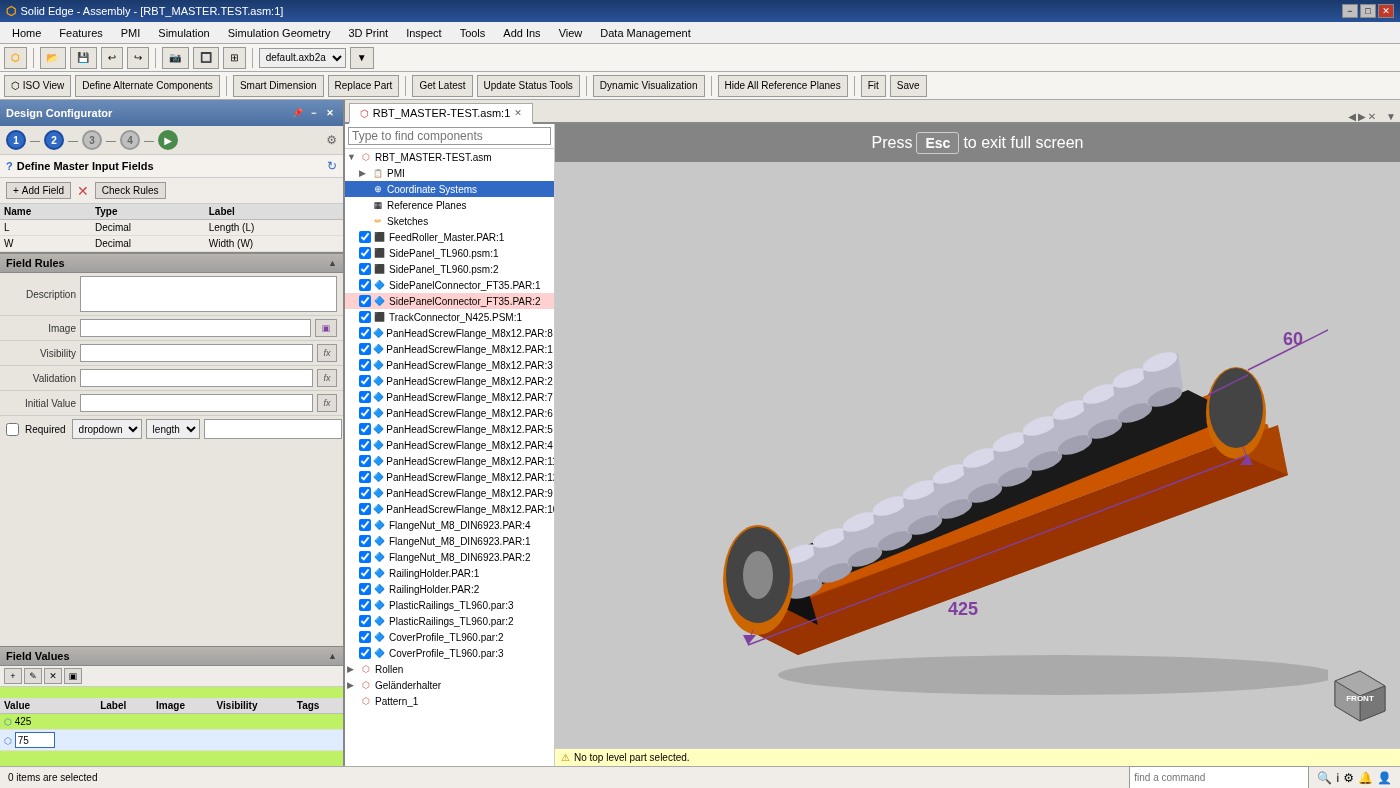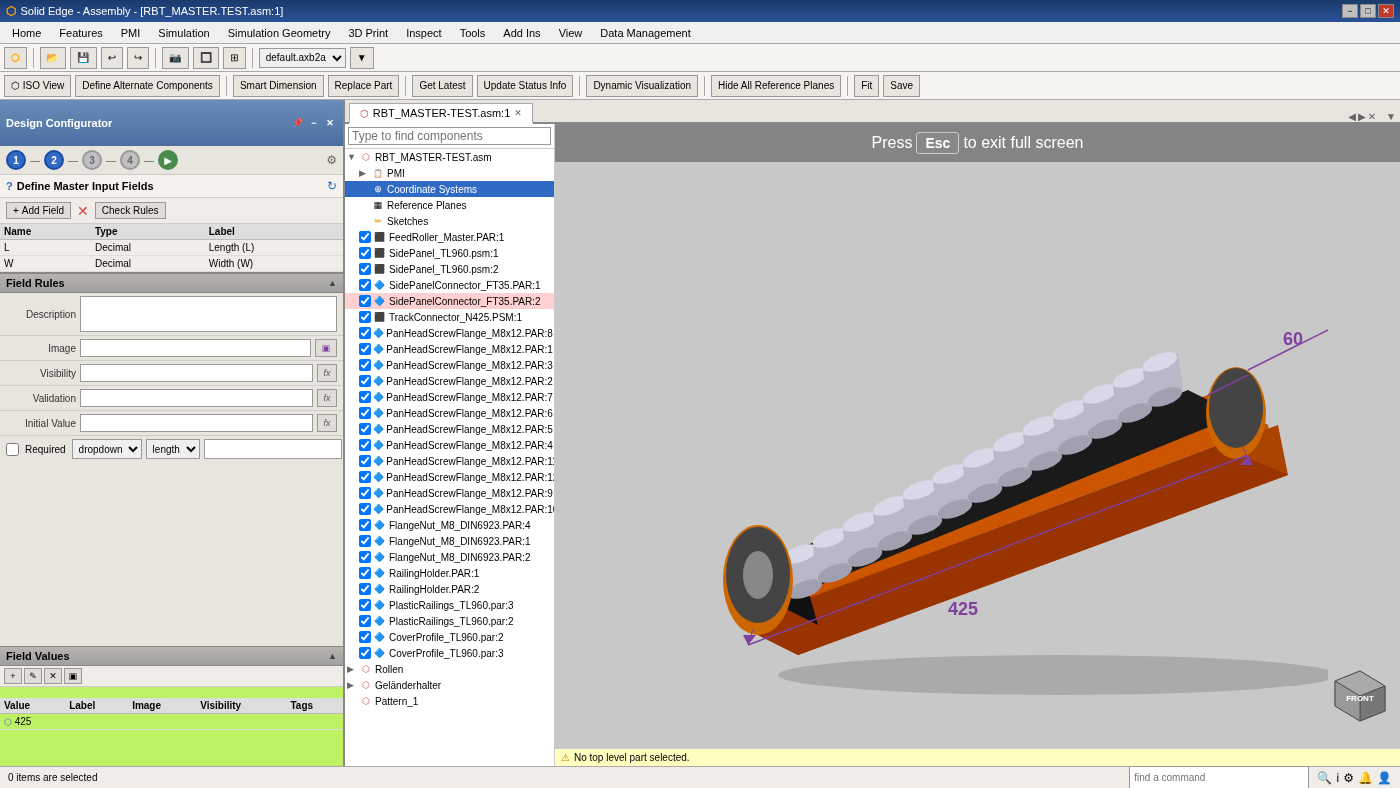--- a/index.html
+++ b/index.html
@@ -82,21 +82,21 @@
       width: 345px;
       background: #f0ede8;
       border-right: 2px solid #888;
       display: flex;
       flex-direction: column;
       overflow: hidden;
     }
     #panel-header {
       background: linear-gradient(to bottom, #6b8cba, #4a6fa0);
       color: white;
-      padding: 17px 6px;
+      padding: 7px 6px;
       display: flex;
       align-items: center;
       justify-content: space-between;
       font-size: 11px;
       font-weight: bold;
     }
     #panel-header-controls { display: flex; gap: 2px; }
     .panel-ctrl-btn { width: 14px; height: 12px; background: transparent; border: none; color: white; font-size: 9px; cursor: pointer; display: flex; align-items: center; justify-content: center; }
 
     #steps-bar {
@@ -515,21 +515,21 @@
     <span>Smart Dimension</span>
   </div>
   <div class="toolbar-btn">
     <span>Replace Part</span>
   </div>
   <div class="toolbar-sep"></div>
   <div class="toolbar-btn">
     <span>Get Latest</span>
   </div>
   <div class="toolbar-btn">
-    <span>Update Status Info</span>
+    <span>Update Status Tools</span>
   </div>
   <div class="toolbar-sep"></div>
   <div class="toolbar-btn">
     <span>Dynamic Visualization</span>
   </div>
   <div class="toolbar-sep"></div>
   <div class="toolbar-btn">
     <span>Hide All Reference Planes</span>
   </div>
   <div class="toolbar-sep"></div>
@@ -702,20 +702,30 @@
             <tr>
               <td>
                 <span style="color:#316ac5;font-size:9px;">⬡</span>
                 425
               </td>
               <td></td>
               <td></td>
               <td></td>
               <td></td>
             </tr>
+            <tr style="background:#e0ecff;">
+              <td>
+                <span style="color:#316ac5;font-size:9px;">⬡</span>
+                <input type="text" class="fv-edit-input" value="75" style="">
+              </td>
+              <td></td>
+              <td></td>
+              <td></td>
+              <td></td>
+            </tr>
           </tbody>
         </table>
       </div>
     </div>
   </div>
 
   <div id="right-area">
 
     <div id="tab-bar">
       <div class="tab active">

